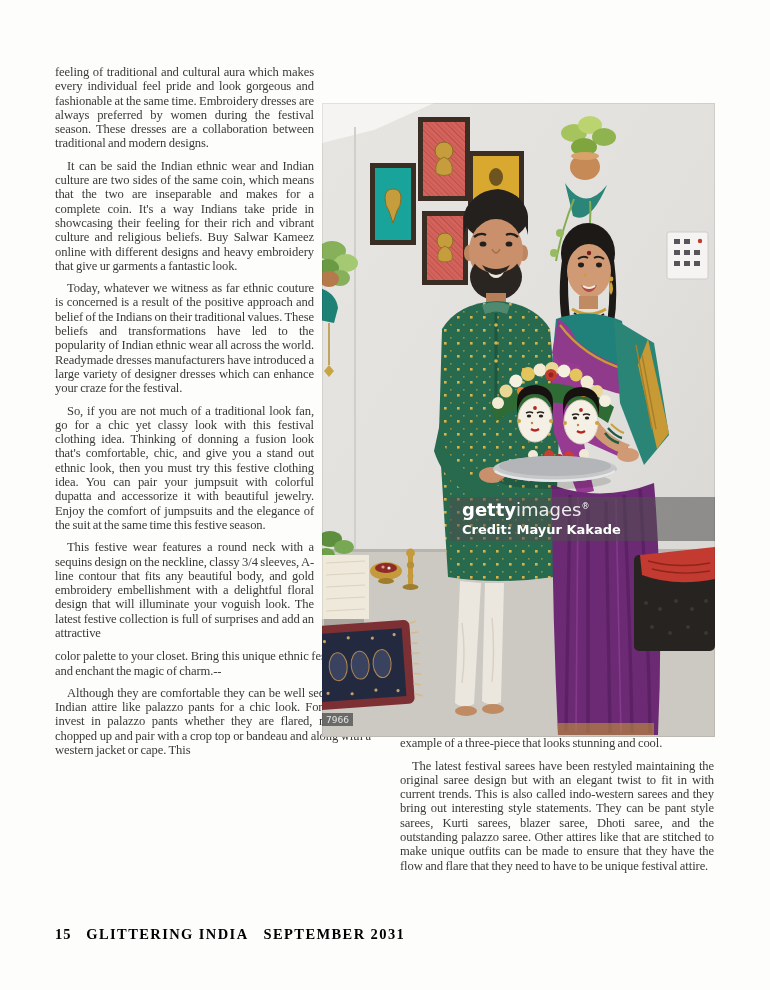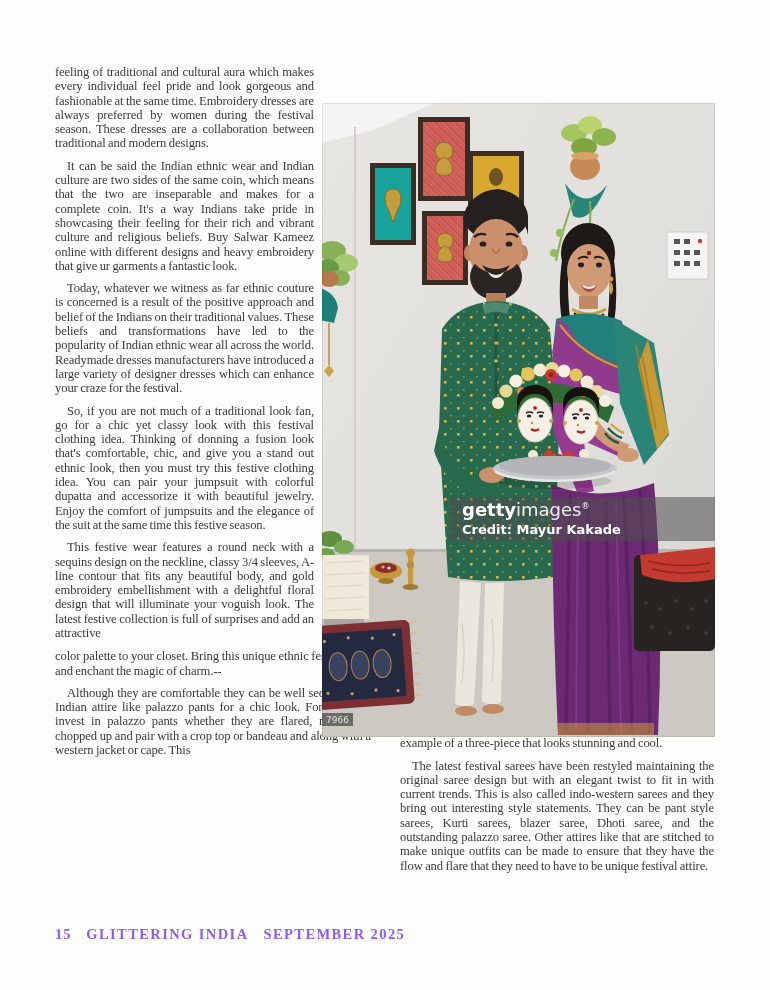--- a/index.html
+++ b/index.html
@@ -22,21 +22,21 @@
   .par + .par{margin-top:8px;}
   .par.flush{margin-top:0;}
   .par.ind{text-indent:12px;}
   .rightcol{left:400px;top:722px;width:314px;}
   
   .photo{left:322px;top:83px;width:393px;height:634px;margin-top:20px;}
   .photo svg{display:block;}
   
   .footer{
     left:55px;top:926px;display:flex;align-items:baseline;gap:15px;
-    font-size:14.5px;font-weight:600;letter-spacing:0.9px;color:#8b5cf6;
+    font-size:14.5px;font-weight:600;letter-spacing:0.9px;color:#000000;
   }
   .footer .mag{letter-spacing:1.4px;}
 </style>
 </head>
 <body>
 
 <div class="abs colwrap">
   <div class="narrow">
     <p class="par">feeling of traditional and cultural aura which makes every individual feel pride and look gorgeous and fashionable at the same time. Embroidery dresses are always preferred by women during the festival season. These dresses are a collaboration between traditional and modern designs.</p>
     <p class="par ind">It can be said the Indian ethnic wear and Indian culture are two sides of the same coin, which means that the two are inseparable and makes for a complete coin. It's a way Indians take pride in showcasing their feeling for their rich and vibrant culture and religious beliefs. Buy Salwar Kameez online with different designs and heavy embroidery that give ur garments a fantastic look.</p>
@@ -382,14 +382,14 @@
     <text x="4" y="620" font-family="DejaVu Sans, sans-serif" font-size="9" fill="#e3e3e3">7966</text>
   </g>
 
   <rect x="0.5" y="0.5" width="392" height="633" fill="none" stroke="rgba(0,0,0,0.08)"></rect>
 </svg>
 </div>
 
 <div class="abs footer">
   <span>15</span>
   <span class="mag">GLITTERING INDIA</span>
-  <span class="mag">SEPTEMBER 2025</span>
+  <span class="mag">SEPTEMBER 2031</span>
 </div>
 
 </body></html>

